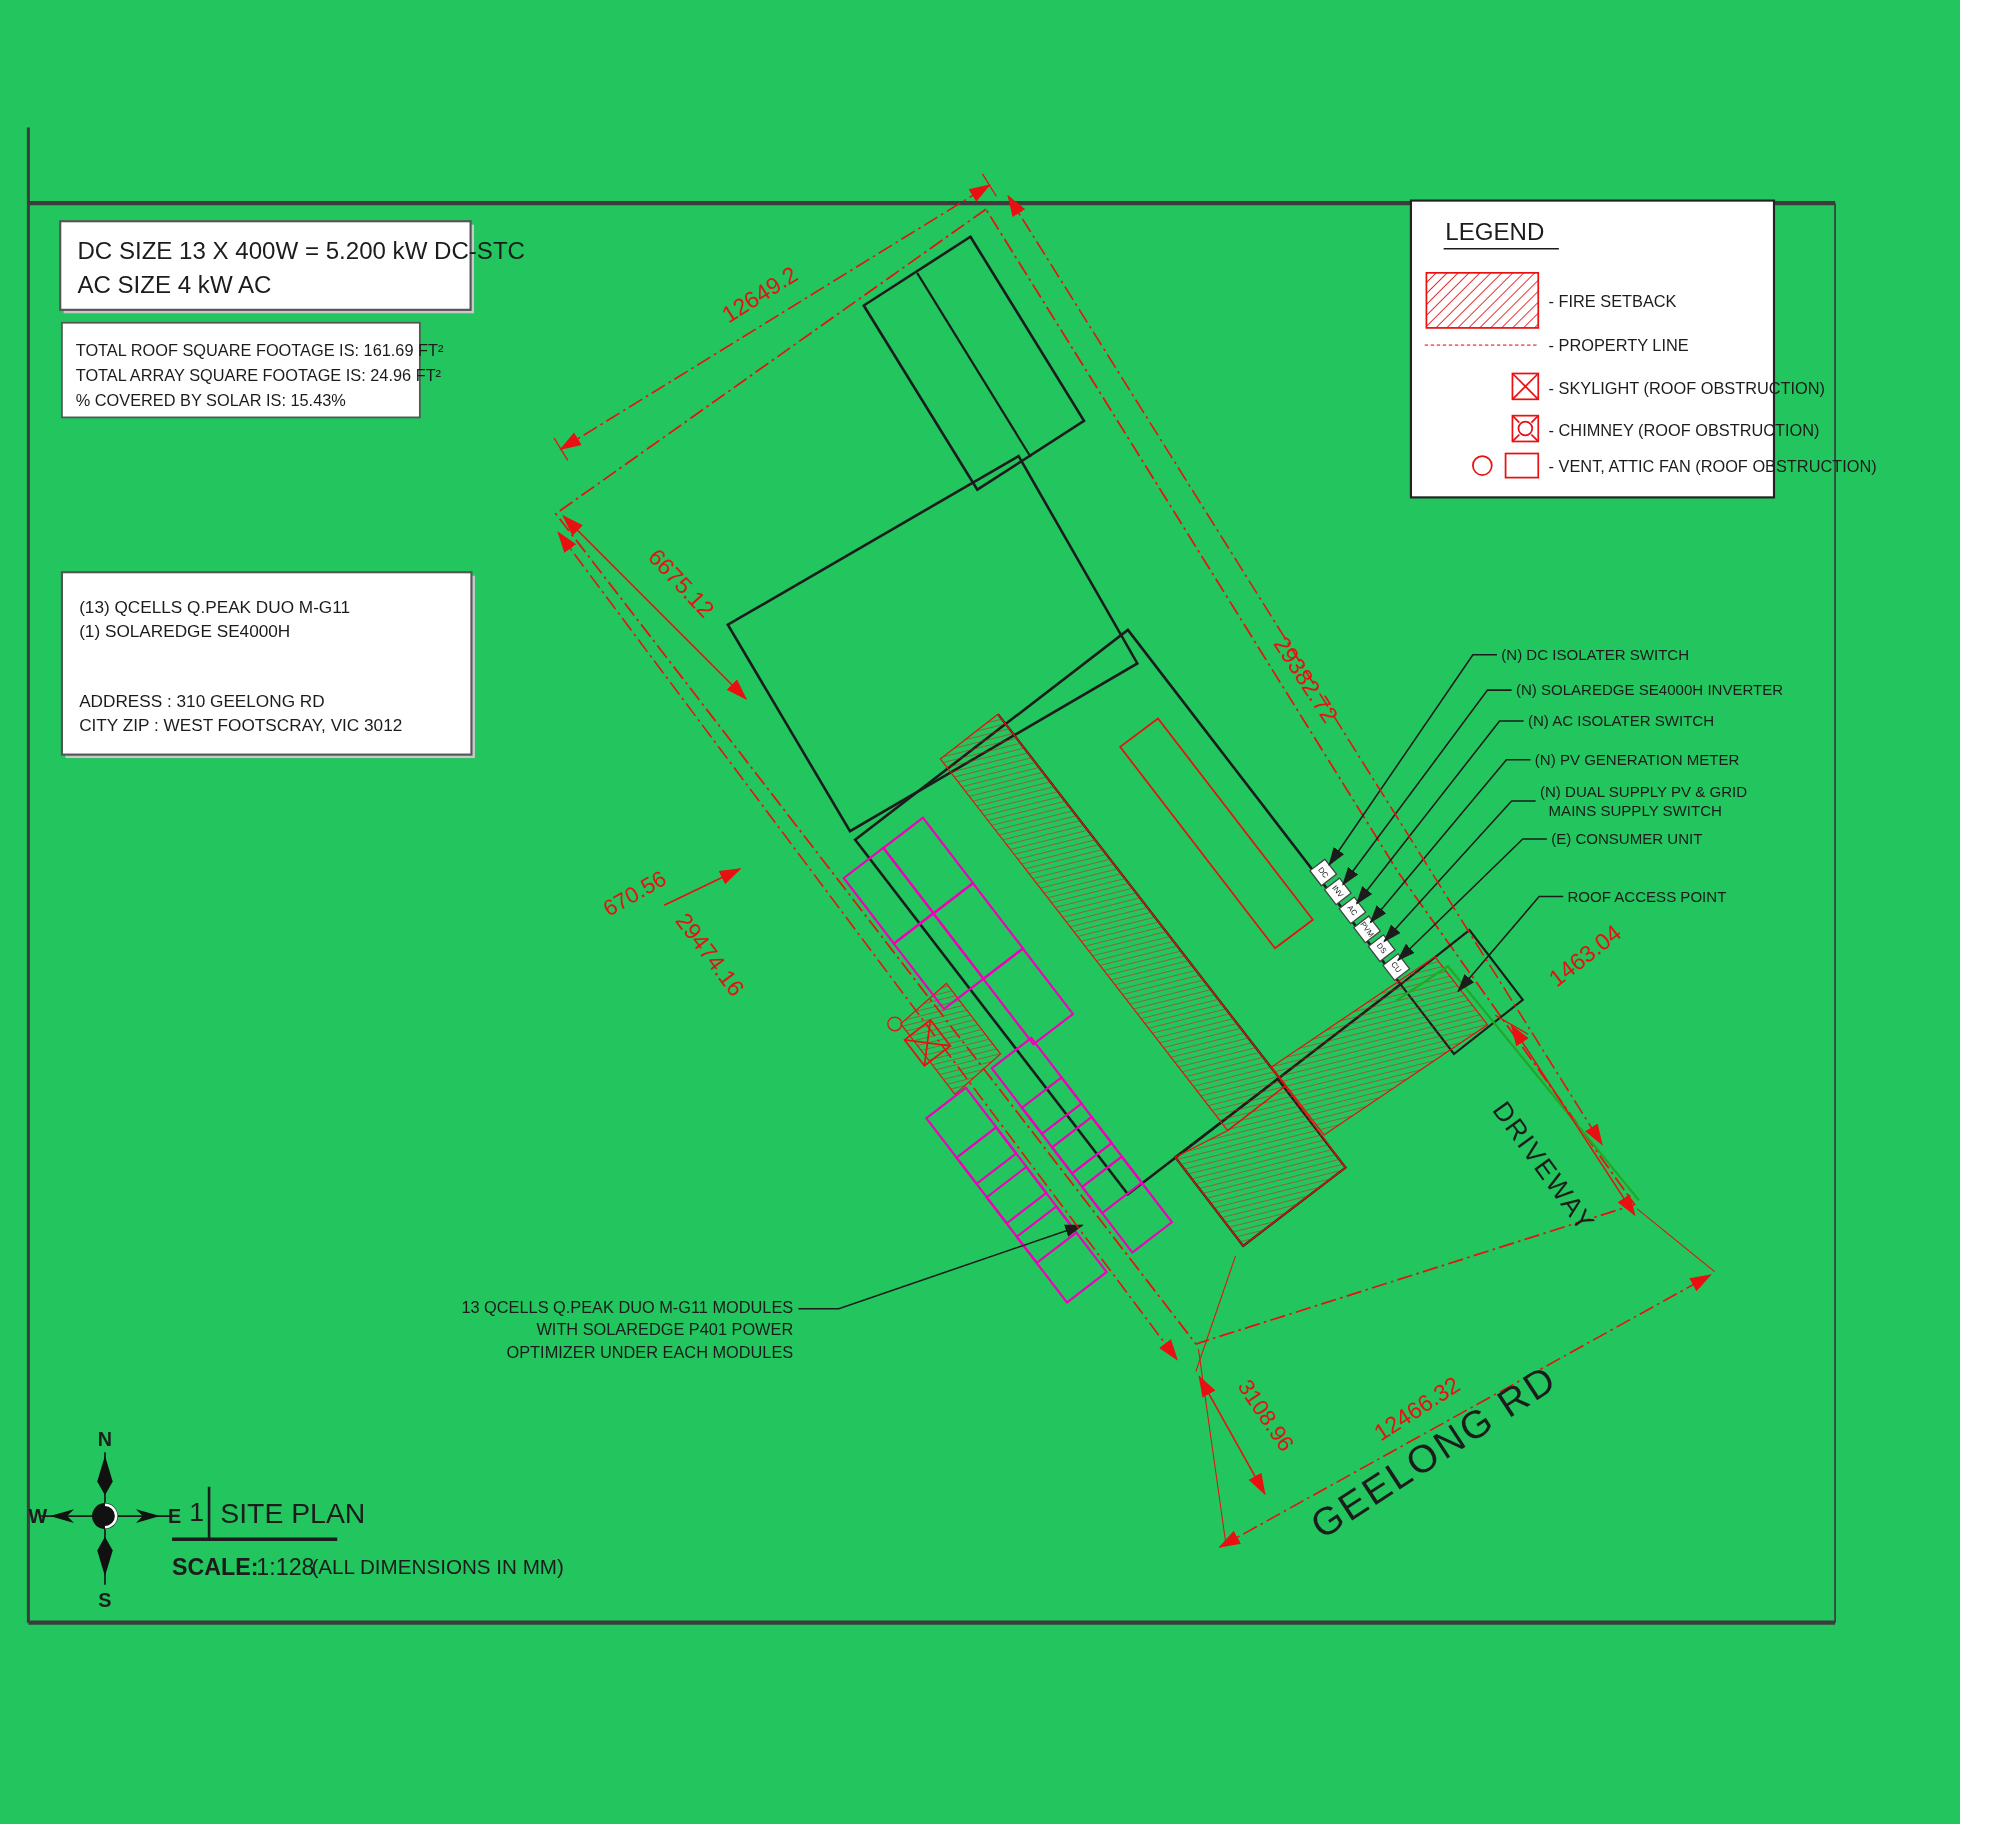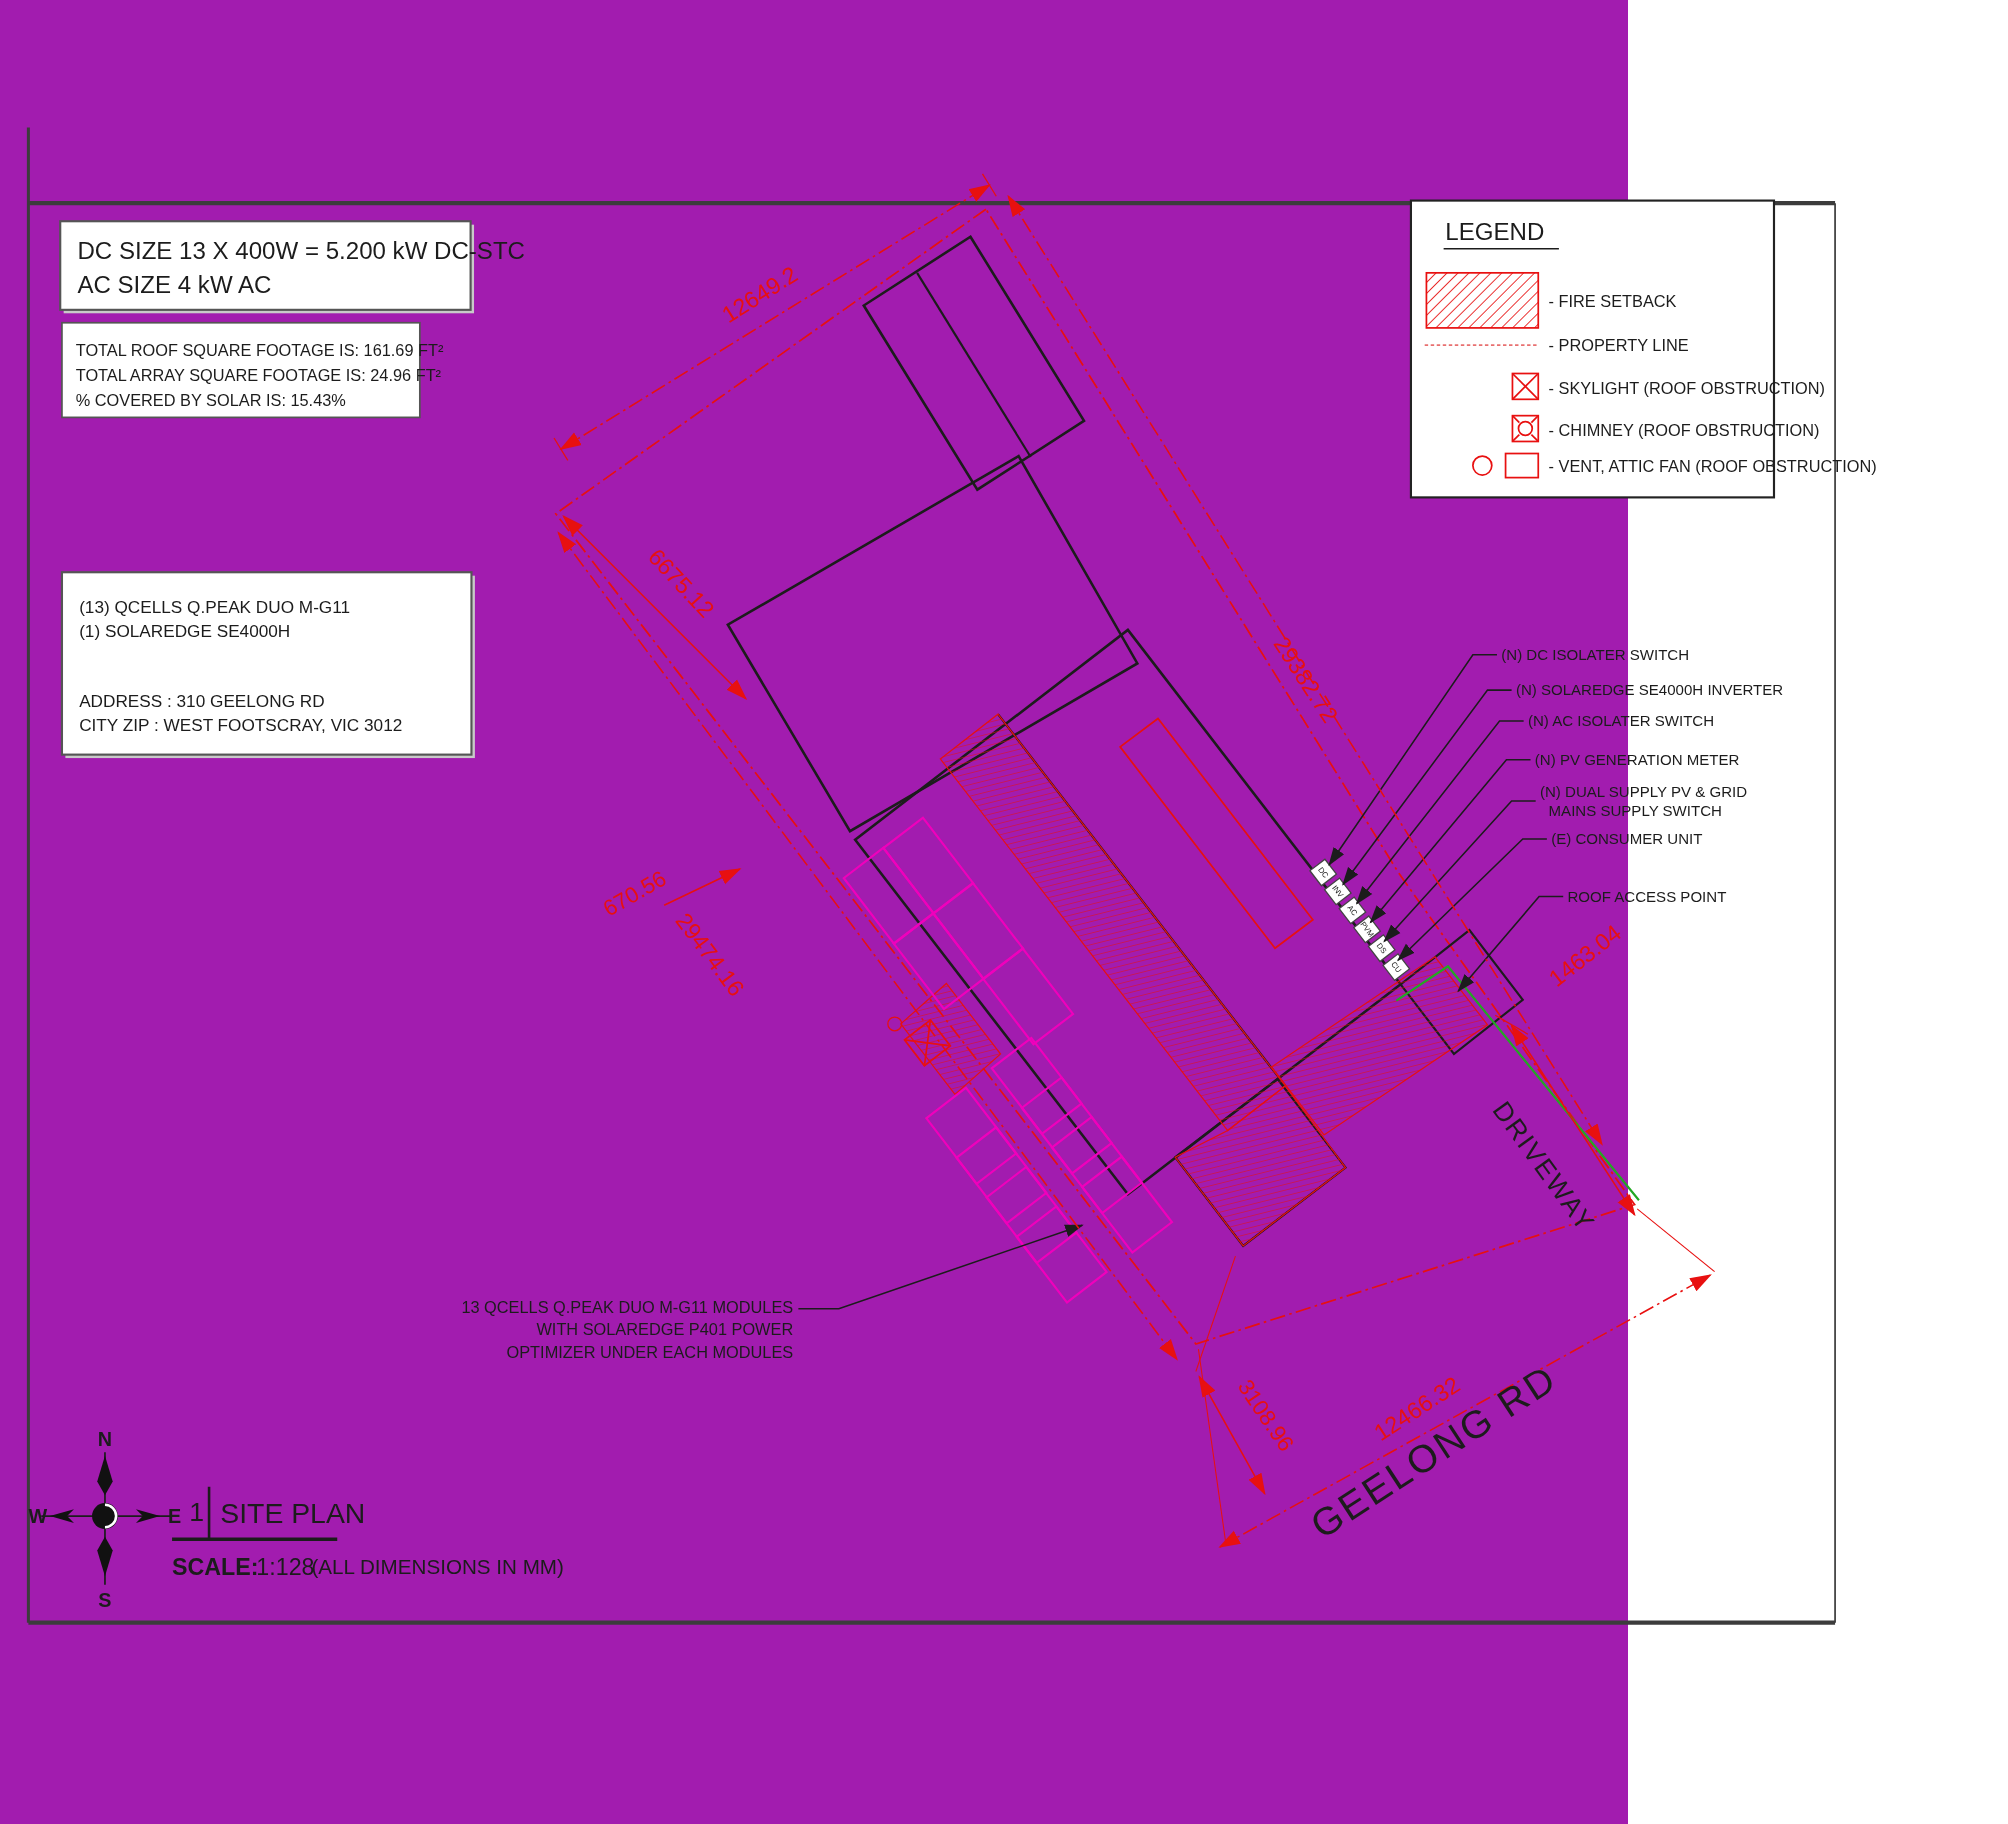--- a/index.html
+++ b/index.html
@@ -1,16 +1,16 @@
 <!DOCTYPE html>
 <html style="font-size:13.8px"><head>
 <meta charset="utf-8">
 <style>
   html,body{margin:0;padding:0;background:#ffffff;}
-  .stage{position:relative;width:1628px;height:1825px;background:#a21caf;}
+  .stage{position:relative;width:1960px;height:1825px;background:#22c55e;}
   svg{display:block;}
   .t{font-family:"Liberation Sans",sans-serif;fill:#1c1c1c;}
   .tr{font-family:"Liberation Sans",sans-serif;fill:#e81010;}
   .blk{stroke:#1c1c1c;fill:none;}
   .red{stroke:#e81010;fill:none;}
   .mag{stroke:#f000bc;fill:none;}
   .grn{stroke:#23a823;fill:none;}
   .dashdot{stroke-dasharray:18 5 3 5;}
   .b{font-weight:bold;}
 </style>

